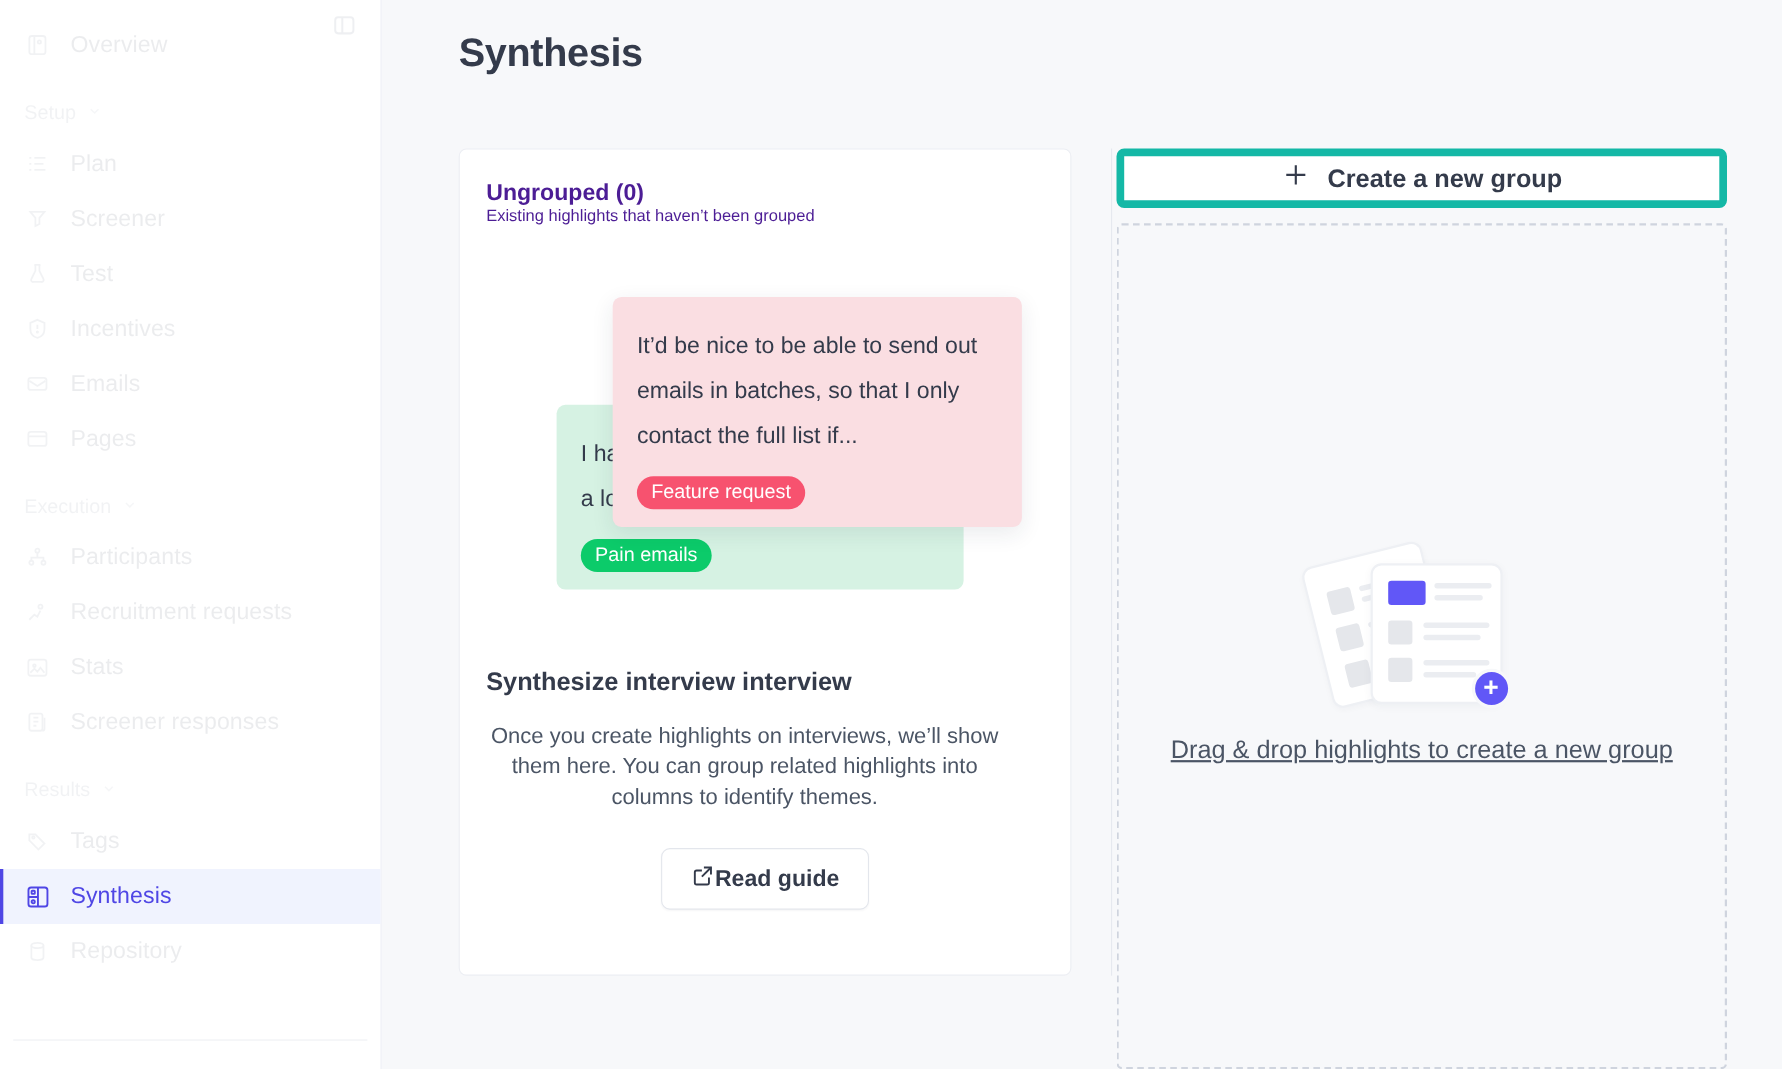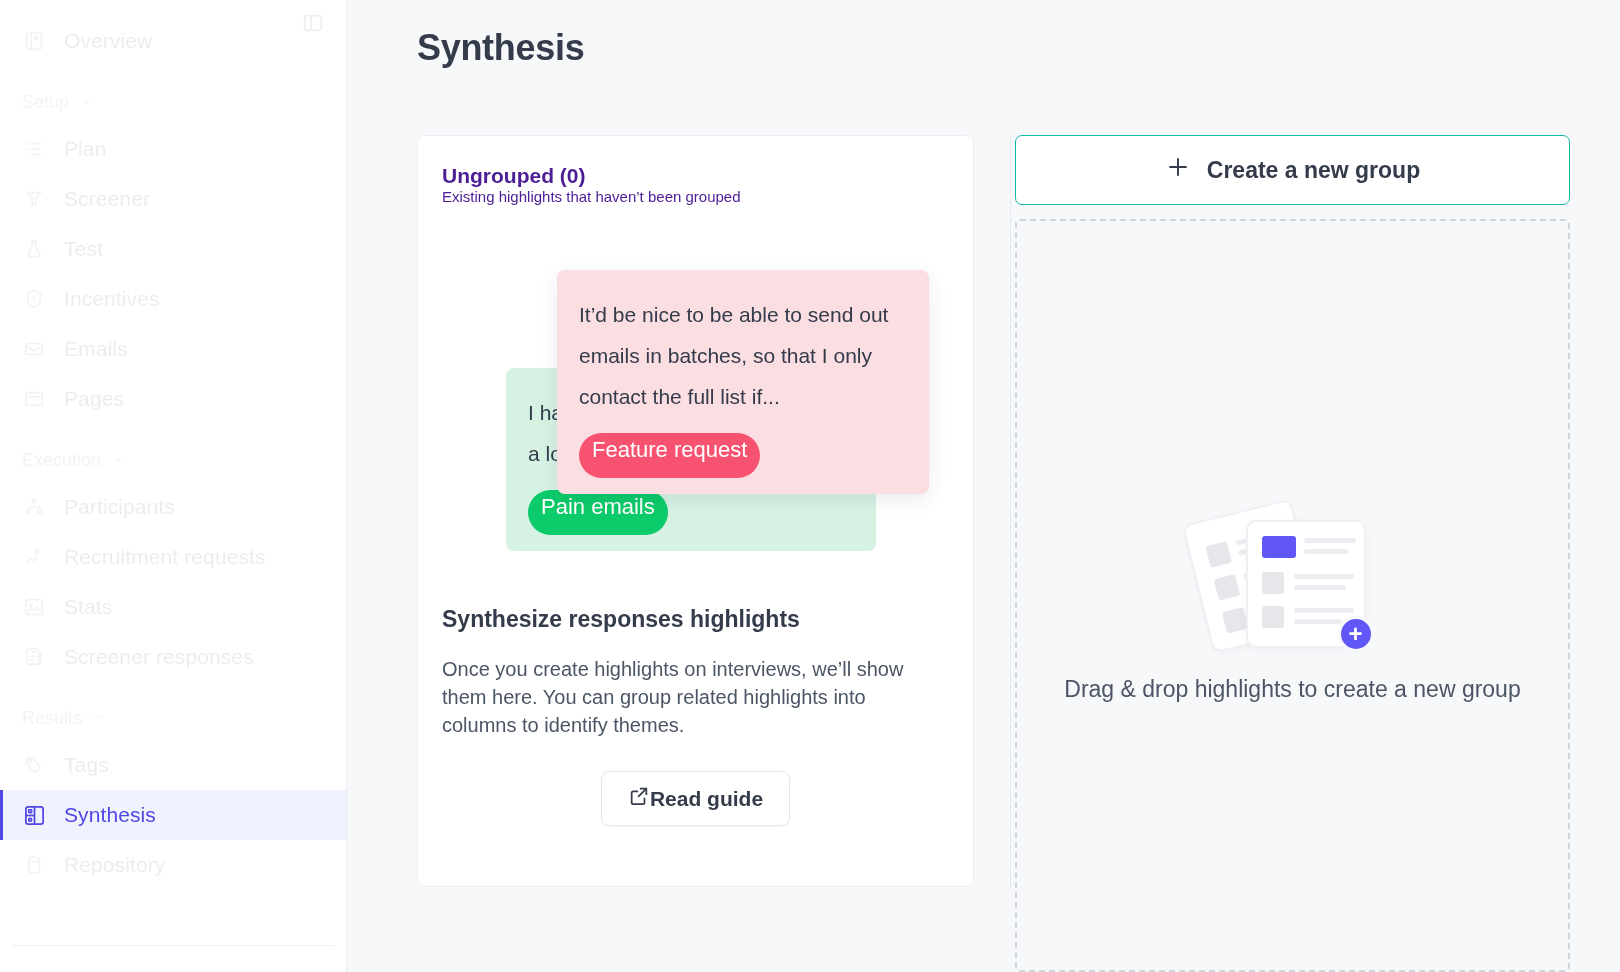--- a/index.html
+++ b/index.html
@@ -112,22 +112,22 @@
   }
   .hl-card .txt {
     font-size: 21px;
     line-height: 41px;
     color: #343b4b;
   }
   .badge {
     display: inline-block;
     border-radius: 999px;
     color: #ffffff;
-    font-size: 22px;
-    padding: 4px 13px 15px 13px;
+    font-size: 18px;
+    padding: 4px 13px 5px 13px;
     margin-top: 16px;
   }
   .card-green {
     left: 24px; top: 125px;
     width: 370px;
     background: #d6f2e3;
     z-index: 1;
   }
   .card-green .badge { background: #0ccb6a; }
   .card-pink {
@@ -138,20 +138,21 @@
     box-shadow: 0 6px 20px rgba(30,40,70,0.09);
   }
   .card-pink .badge { background: #f7526f; }
 
   .empty-block { margin-top: 18px; }
   .empty-title { font-size: 23px; font-weight: bold; color: #343b4b; }
   .empty-body {
     font-size: 20px; line-height: 28px;
     color: #4b5565; margin-top: 22px;
     width: 470px;
+    text-align: center;
   }
   .read-guide-wrap { display: flex; justify-content: center; margin-top: 32px; }
   .read-guide {
     display: inline-flex; align-items: center; 
     background: #ffffff;
     border: 1px solid #e3e6ec;
     border-radius: 8px;
     padding: 13px 26px;
     font-size: 21px; font-weight: bold;
     color: #343b4b;
@@ -169,42 +170,42 @@
   }
 
   
   .groups-col {
     margin-left: 4px;
     flex: 1 1 auto;
     padding-right: 50px;
     display: flex; flex-direction: column;
   }
   .create-group-btn {
-    height: 70px;
-    background: #ffffff;
-    border: 1px solid #14b8a6;
+    height: 54px;
+    background: #ffffff;
+    border: 7px solid #14b8a6;
     border-radius: 7px;
     display: flex; align-items: center; justify-content: center;
     gap: 16px;
     font-size: 23px; font-weight: bold;
     color: #343b4b;
     cursor: pointer;
   }
   .dropzone {
     margin-top: 14px;
     flex: 1 1 auto;
     height: 676px;
     border: 2px dashed #cfd4de;
     border-radius: 5px;
     display: flex; flex-direction: column;
     align-items: center; justify-content: center;
     gap: 0px;
   }
   .dz-illustration { position: relative; width: 210px; height: 170px; margin-bottom: 18px; }
-  .dz-text { font-size: 23px; color: #4b5565; }
+  .dz-text { font-size: 23px; color: #4b5565; text-decoration: underline; }
 
   .doc-back {
     position: absolute;
     left: 8px; top: 22px;
     width: 112px; height: 132px;
     background: #ffffff;
     border: 2px solid #eef0f4;
     border-radius: 10px;
     transform: rotate(-14deg);
     box-shadow: 0 2px 6px rgba(30,40,70,0.03);
@@ -471,21 +472,21 @@
           </div>
 
           <div class="hl-card card-pink">
             <div class="txt">It’d be nice to be able to send out emails in batches, so that I only contact the full list if...</div>
             <span class="badge">Feature request</span>
           </div>
 
         </div>
 
         <div class="empty-block">
-          <div class="empty-title">Synthesize responses highlights</div>
+          <div class="empty-title">Synthesize interview interview</div>
           <div class="empty-body">Once you create highlights on interviews, we’ll show them here. You can group related highlights into columns to identify themes.</div>
           <div class="read-guide-wrap">
             <button class="read-guide">
               <span>
                 <svg width="22" height="22" viewBox="0 0 24 24" fill="none" stroke="#343b4b" stroke-width="1.9">
                   <path d="M13 4h7v7"></path>
                     <path d="M20 4l-9 9"></path>
                   <path d="M18 14v5a1.8 1.8 0 0 1-1.8 1.8H5.8A1.8 1.8 0 0 1 4 19V8.8A1.8 1.8 0 0 1 5.8 7H11"></path>
                 </svg>
               </span>

